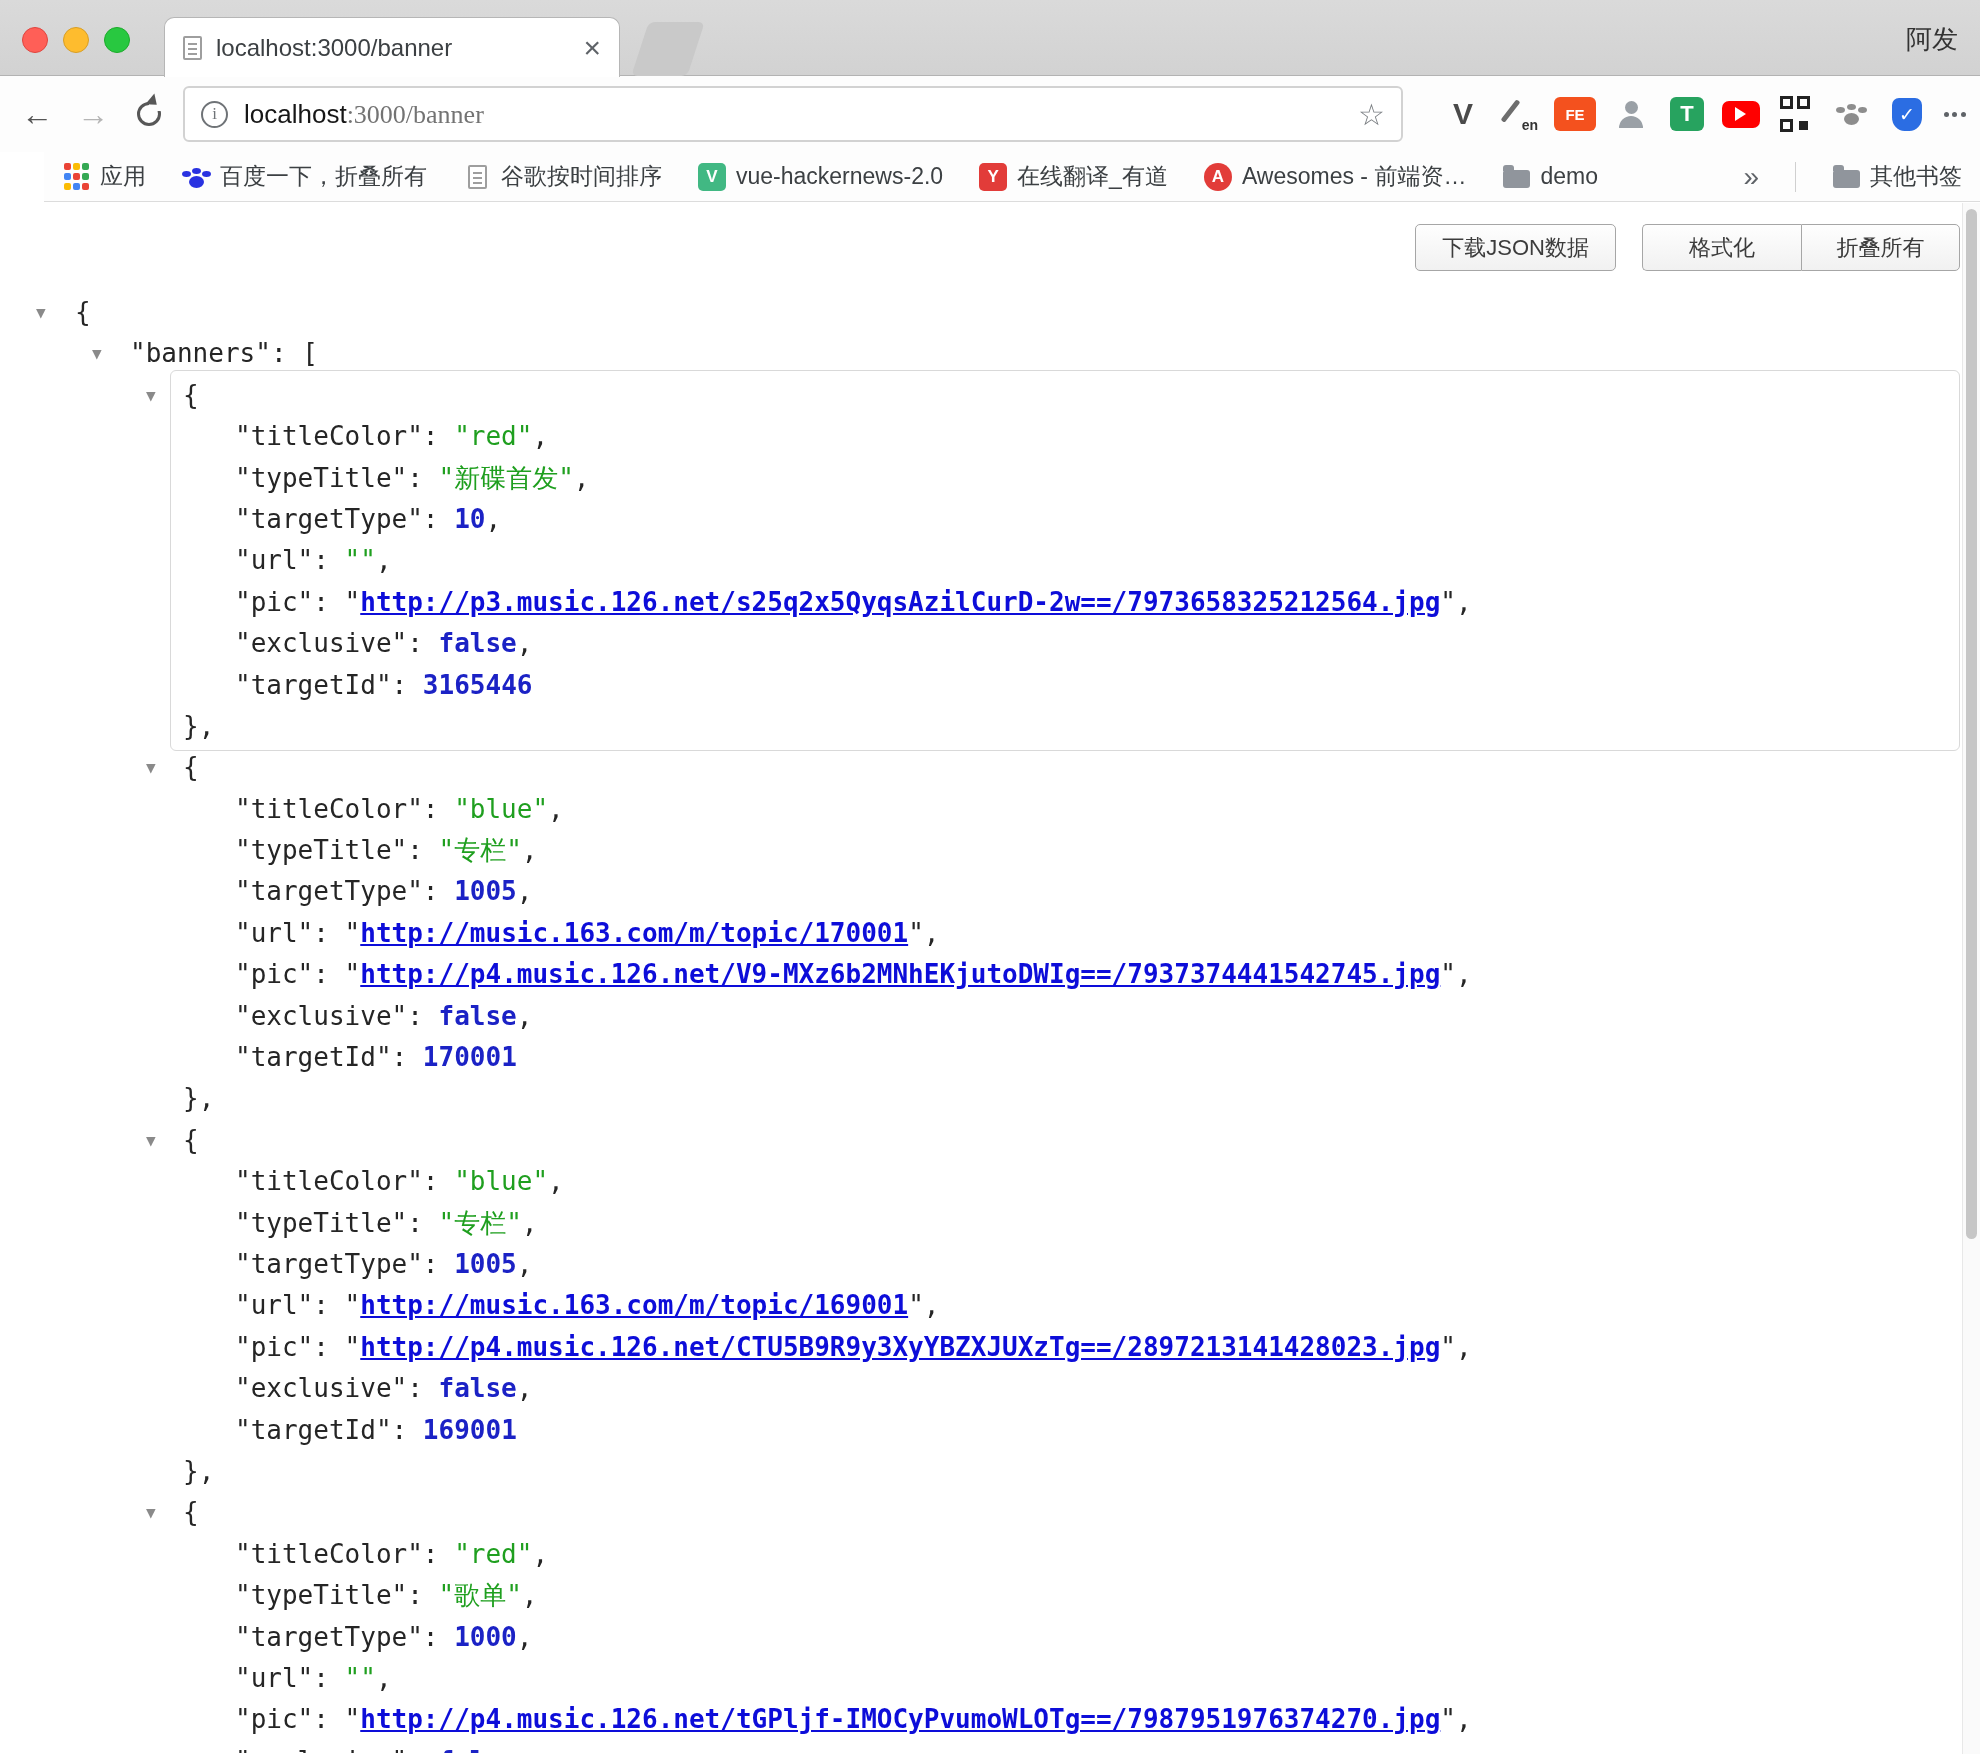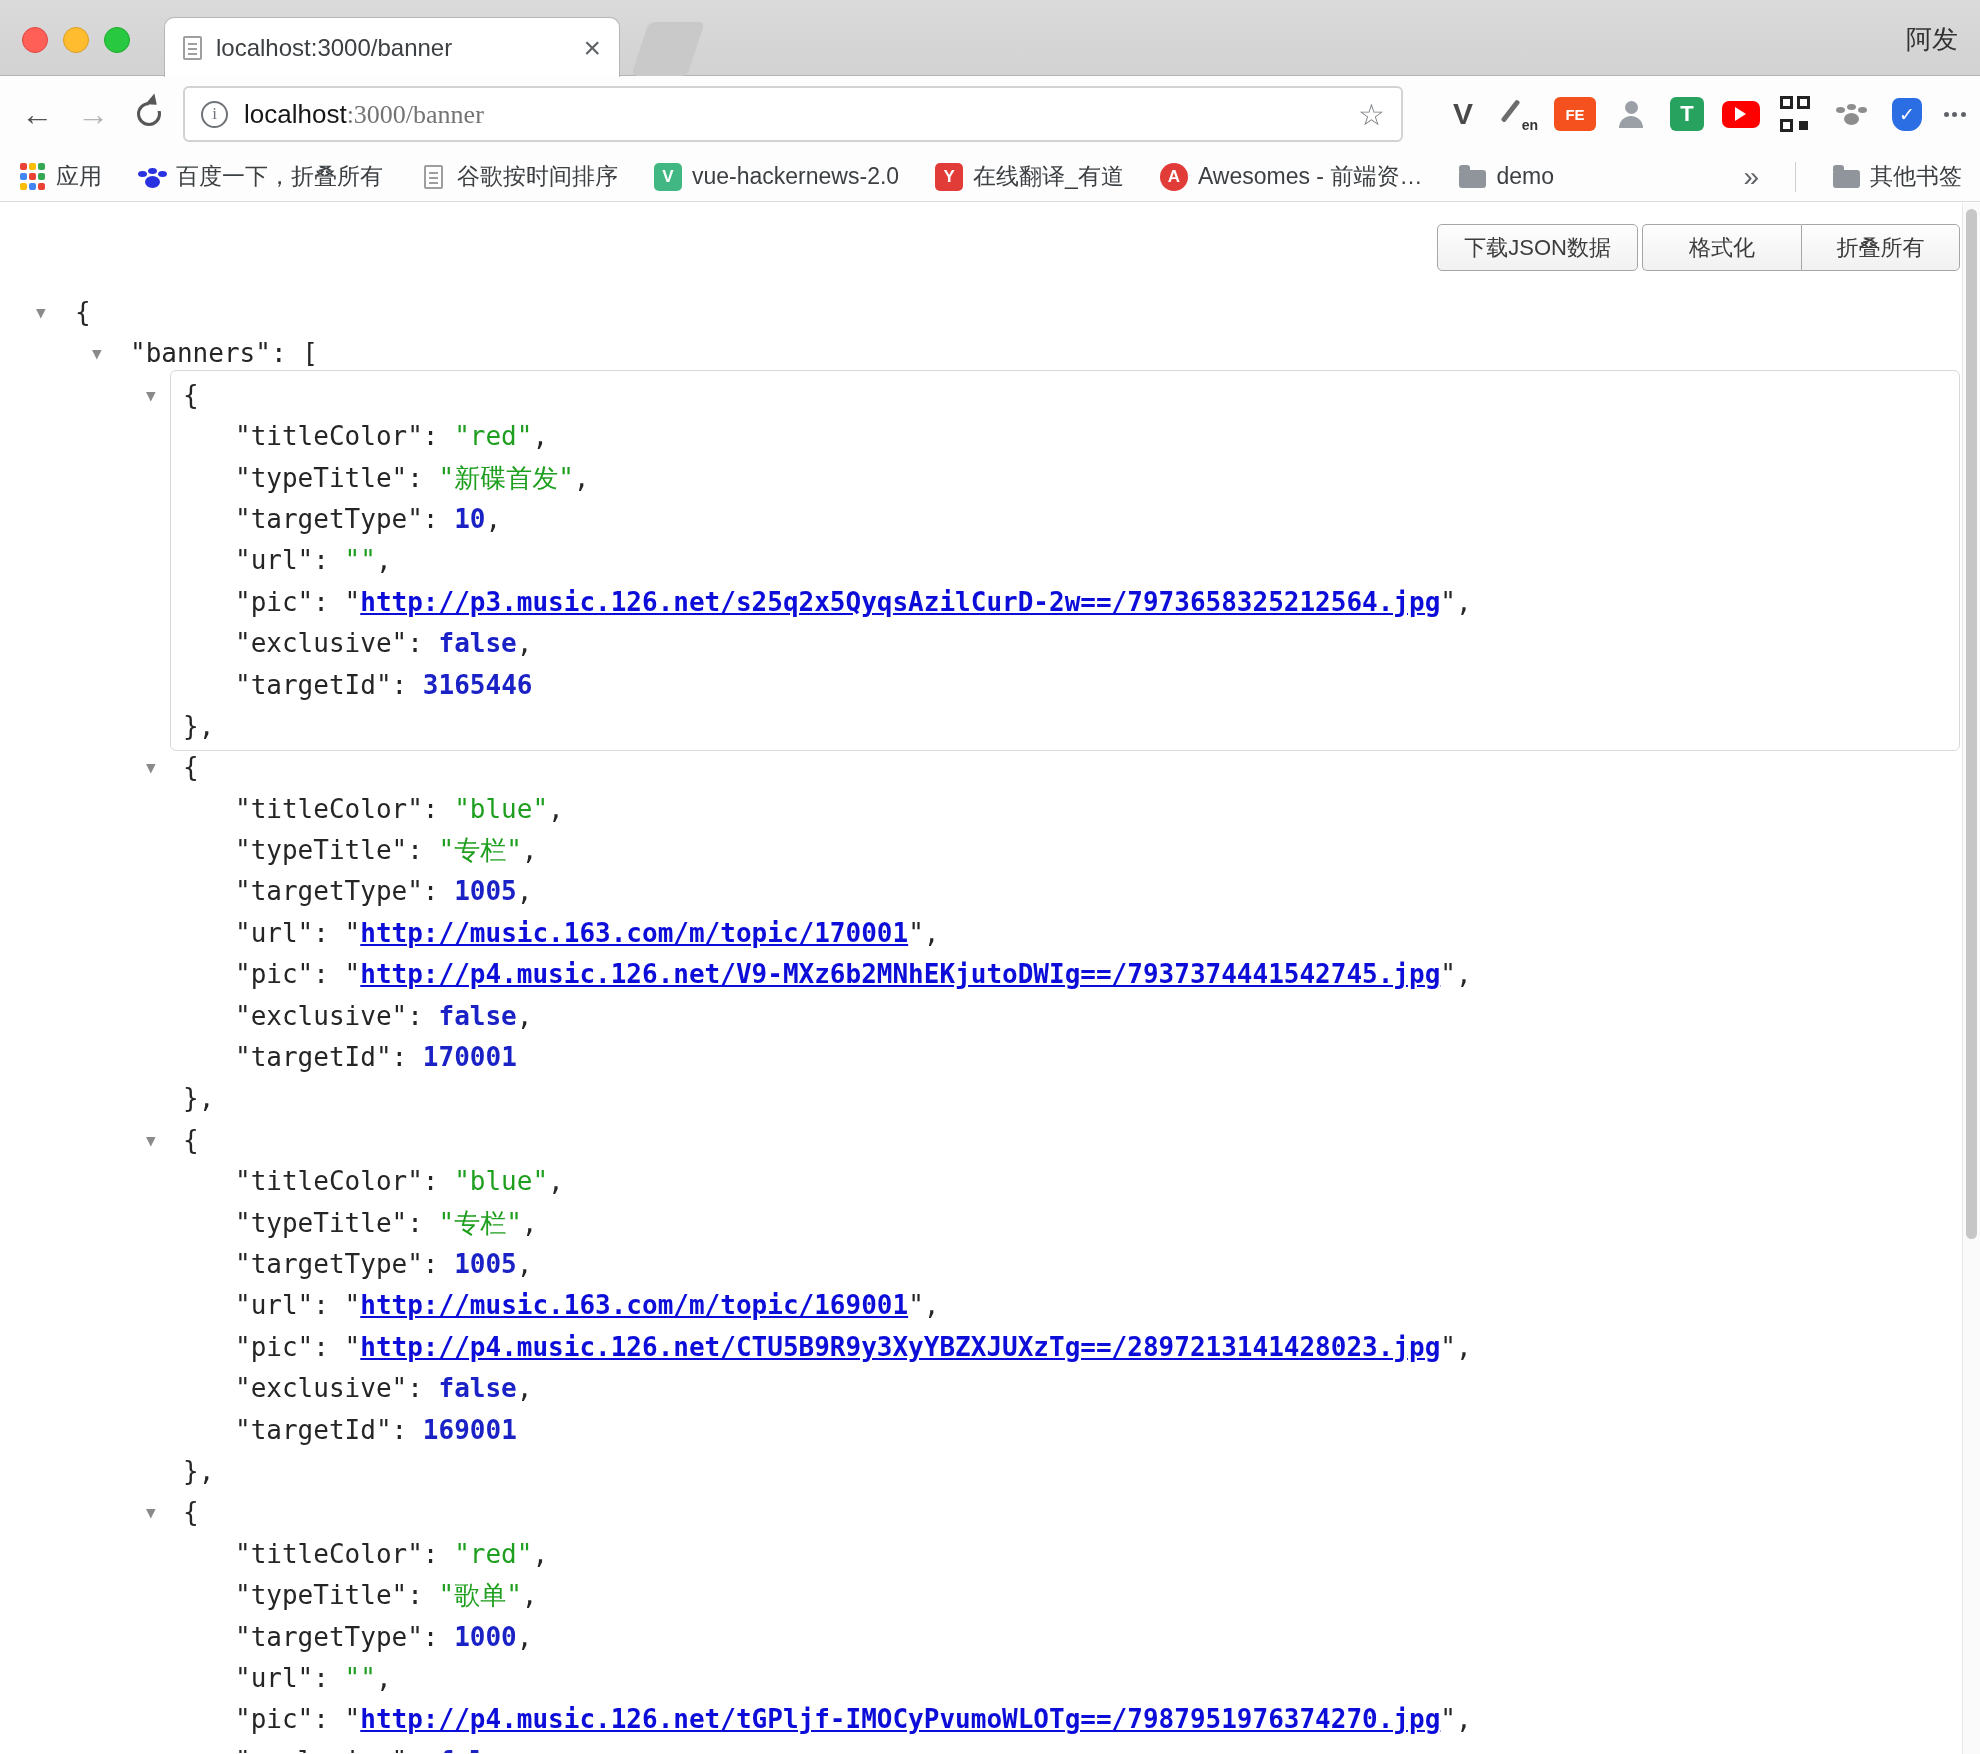--- a/index.html
+++ b/index.html
@@ -71,39 +71,39 @@
          box-shadow:-11px -9px 0 -3px #8d8d8d, 0 -12px 0 -3px #8d8d8d, 11px -9px 0 -3px #8d8d8d; }
   .paw.blue { background:#2932e1;
          box-shadow:-10px -8px 0 -3px #2932e1, 0 -11px 0 -3px #2932e1, 10px -8px 0 -3px #2932e1; }
   .ext-shield-check { width:30px; height:33px; background:#2b6de3; border-radius:7px 7px 42% 42%;
                       color:#fff; font-size:19px; display:flex; align-items:center; justify-content:center; }
   .ext-menu { font-size:30px; color:#5f6368; letter-spacing:0; width:26px; }
   .ext-menu i { display:block; width:5px; height:5px; border-radius:50%; background:#5f6368; margin:3px auto; }
 
   
   .bmbar { height:50px; background:#fdfdfd; border-bottom:1px solid #dcdcdc;
-           display:flex; align-items:center; padding:0 18px; gap:36px; }
+           display:flex; align-items:center; padding:0 18px; gap:36px;margin-left:44px; }
   .bm-item { display:flex; align-items:center; gap:10px; white-space:nowrap; }
   .bm-label { font-size:23px; color:#3c4043; }
   .bmico { width:28px; height:28px; display:flex; align-items:center; justify-content:center; flex:none; }
   .ico-apps { display:grid; grid-template-columns:repeat(3,7px); gap:2px; }
   .ico-apps i { width:7px; height:7px; border-radius:2px; display:block; }
   .ico-vue { background:#41b883; border-radius:5px; color:#fff; font-weight:bold; font-size:17px; }
   .ico-youdao { background:#e23c39; border-radius:5px; color:#fff; font-weight:bold; font-size:17px; }
   .ico-awesomes { background:#e23c39; border-radius:50%; color:#fff; font-weight:bold; font-size:17px; }
   .folder-ico { width:27px; height:18px; background:#90959c; border-radius:3px; position:relative; margin-top:5px; }
   .folder-ico::before { content:""; position:absolute; top:-5px; left:0; width:11px; height:6px;
                         background:#90959c; border-radius:3px 3px 0 0; }
   .bm-spacer { flex:1; }
   .bm-overflow { font-size:28px; color:#5f6368; }
   .bm-divider { width:1px; height:30px; background:#d0d0d0; }
 
   
   .content { position:relative; height:1551px; background:#fff; overflow:hidden; }
-  .actions { position:absolute; top:22px; right:20px; display:flex; gap:4px; }
+  .actions { position:absolute; top:22px; right:20px; display:flex; gap:26px; }
   .btn { display:inline-flex; align-items:center; justify-content:center; height:47px;
          border:1px solid #a6a6a6; border-radius:5px; background:linear-gradient(#fefefe,#f1f1f1);
          color:#3c3c3c; font-size:22px; padding:0 26px; }
   .btn-group { display:inline-flex; }
   .btn-group .btn { width:159px; padding:0; border-radius:0; }
   .btn-group .btn:first-child { border-radius:5px 0 0 5px; border-right:none; }
   .btn-group .btn:last-child { border-radius:0 5px 5px 0; border-left:1px solid #a6a6a6; }
 
   
   .json { position:absolute; left:0; right:18px; top:90px;

